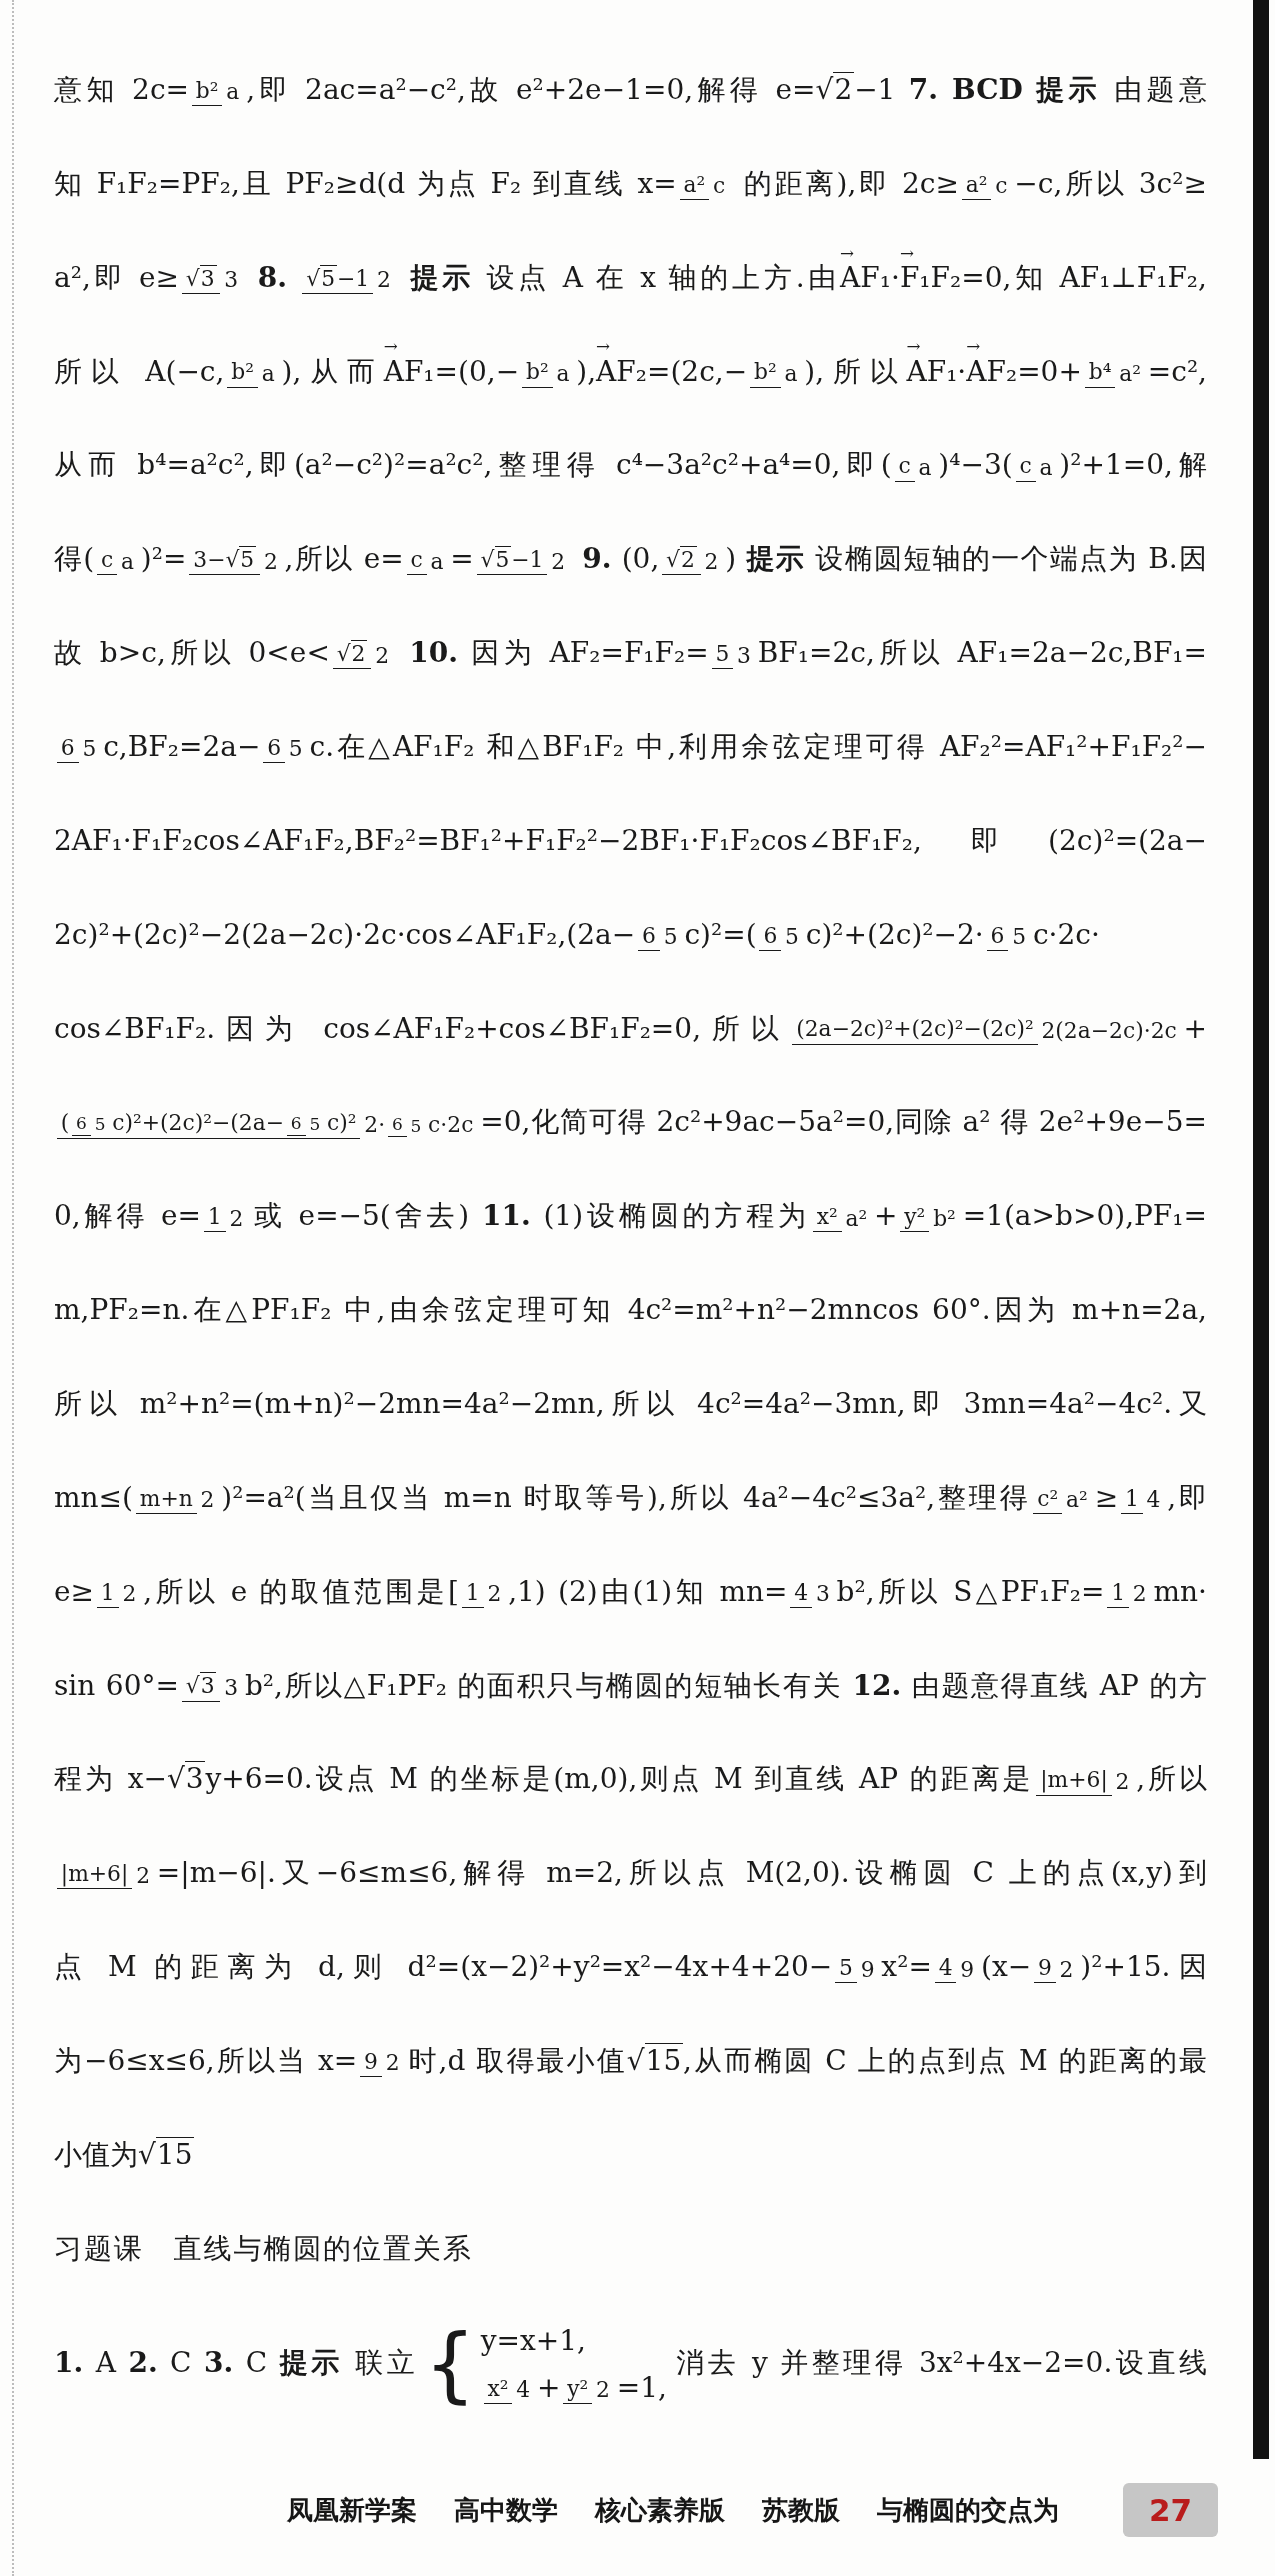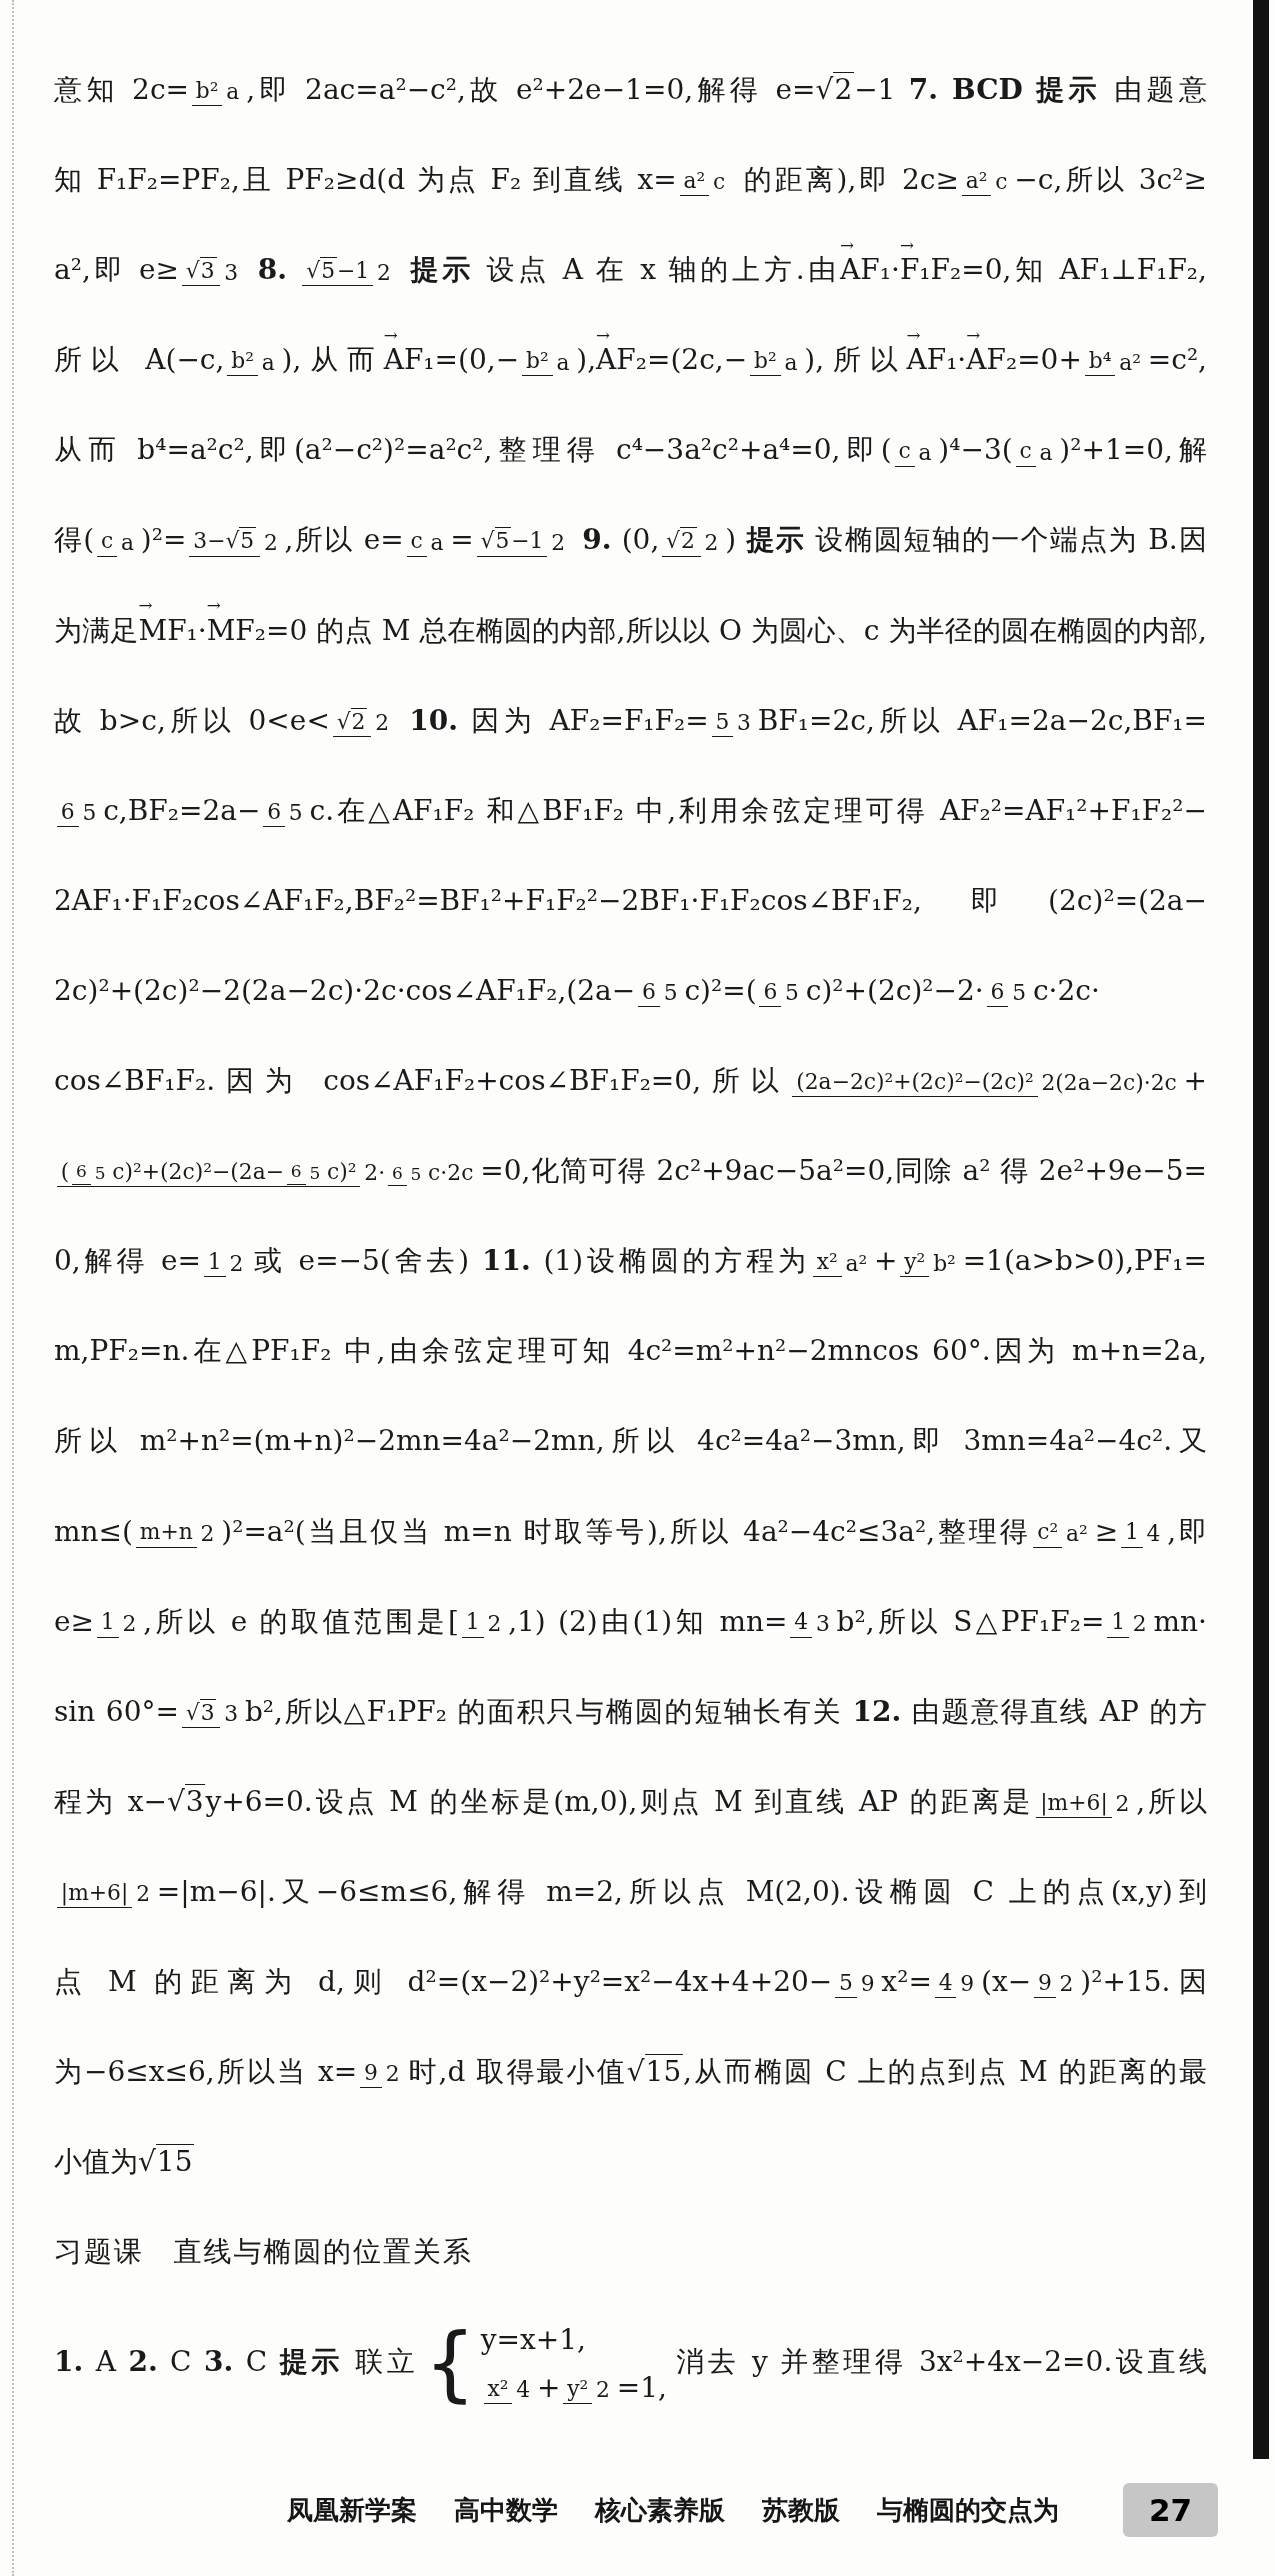--- a/index.html
+++ b/index.html
@@ -60,21 +60,21 @@
   .cs .ccol { display:inline-flex; flex-direction:column; align-items:flex-start;
               row-gap:9.7px; line-height:1.35; text-align:left; text-align-last:left; }
 
   
   .footer {
     position:absolute; left:0; right:58px; bottom:39px;
     display:flex; justify-content:flex-end; align-items:center;
     gap:37px; font-weight:bold; font-size:26px; color:#161616;
   }
   .page-box {
-    width:95px; height:54px; background:#c6c6c6; color:#000000;
+    width:95px; height:54px; background:#c6c6c6; color:#b91c1c;
     display:flex; align-items:center; justify-content:center;
     font-size:31px; border-radius:5.8px; margin-left:27px;
     font-family:"DejaVu Sans","Liberation Sans",sans-serif;
   }
 </style>
 </head>
 <body>
 
 <div class="page">
 
@@ -129,21 +129,20 @@
         </span>,所以 e=<span class="fr">
           <span class="fn">c</span>
           <span class="fd">a</span>
         </span>=<span class="fr">
           <span class="fn"><span class="rt">√<span class="rv">5</span></span>−1</span>
           <span class="fd">2</span>
         </span> <b>9.</b> (0,<span class="fr">
           <span class="fn"><span class="rt">√<span class="rv">2</span></span></span>
           <span class="fd">2</span>
         </span>) <b>提示</b> 设椭圆短轴的一个端点为 B.因</div>
-      <div class="line">为满足<span class="vec">MF₁</span>·<span class="vec">MF₂</span>=0 的点 M 总在椭圆的内部,所以以 O 为圆心、c 为半径的圆在椭圆的内部,</div>
       <div class="line">故 b&gt;c,所以 0&lt;e&lt;<span class="fr">
           <span class="fn"><span class="rt">√<span class="rv">2</span></span></span>
           <span class="fd">2</span>
         </span> <b>10.</b> 因为 AF₂=F₁F₂=<span class="fr">
           <span class="fn">5</span>
           <span class="fd">3</span>
         </span>BF₁=2c,所以 AF₁=2a−2c,BF₁=</div>
       <div class="line"><span class="fr">
           <span class="fn">6</span>
           <span class="fd">5</span>

